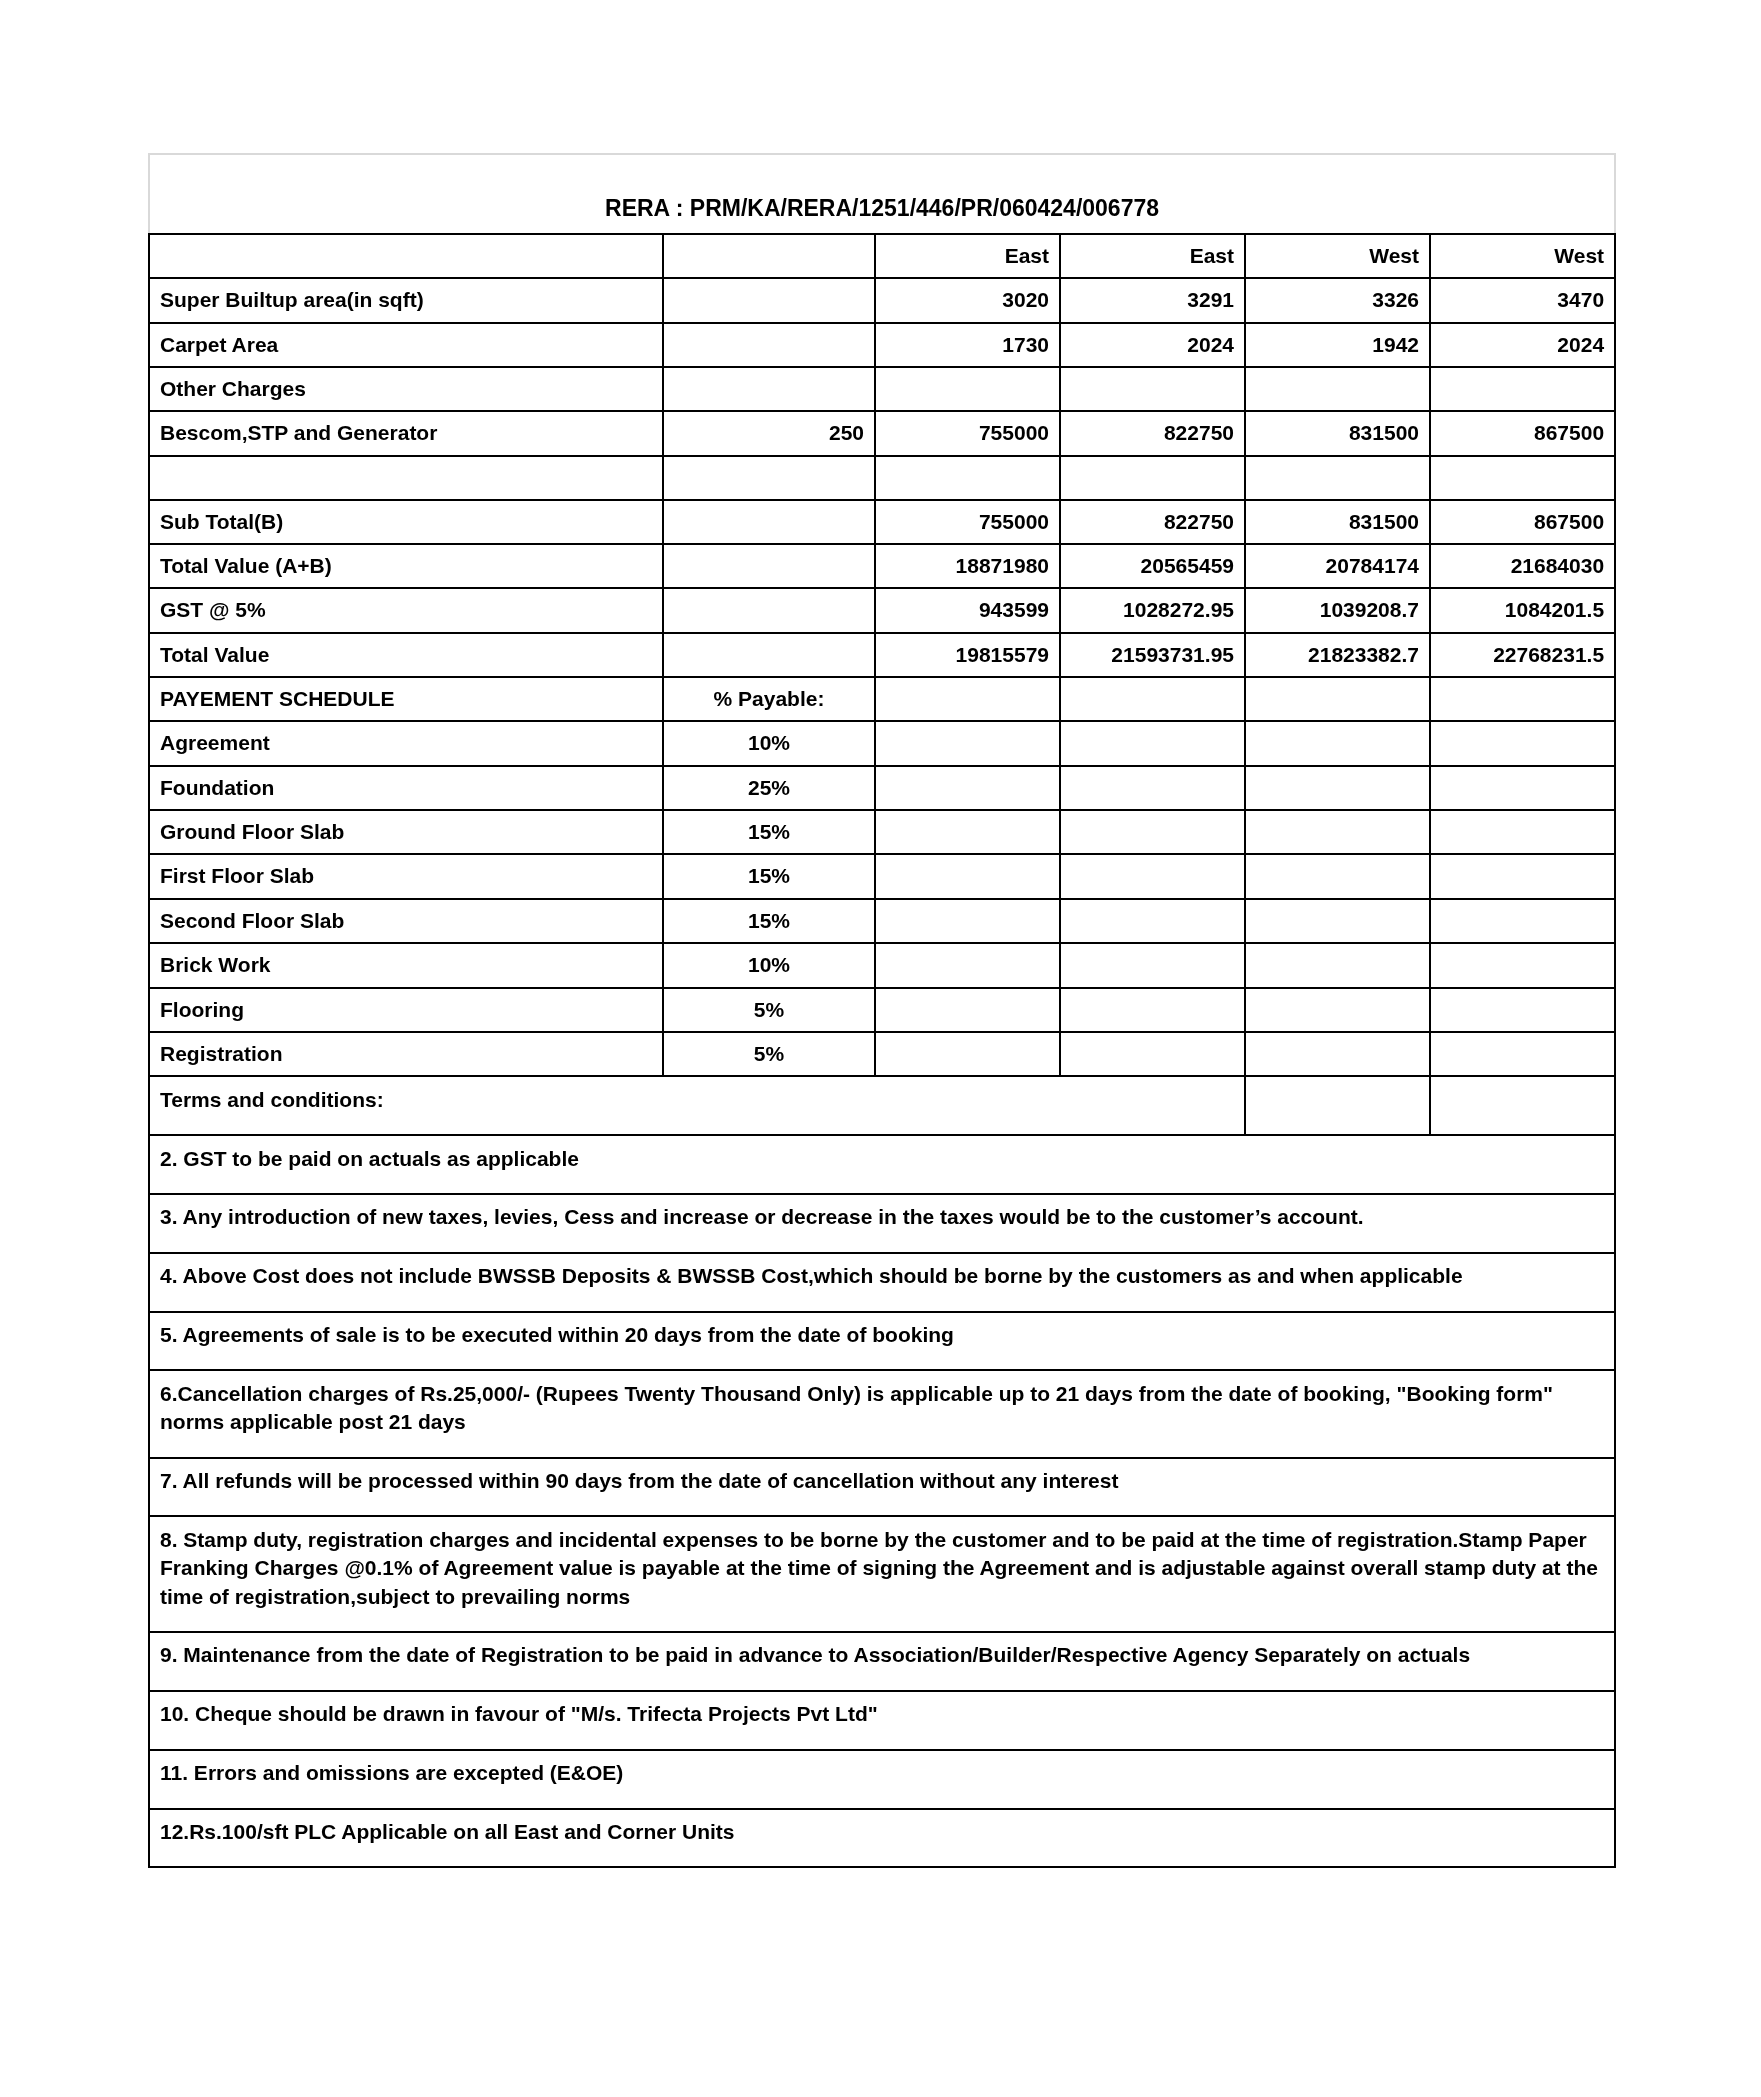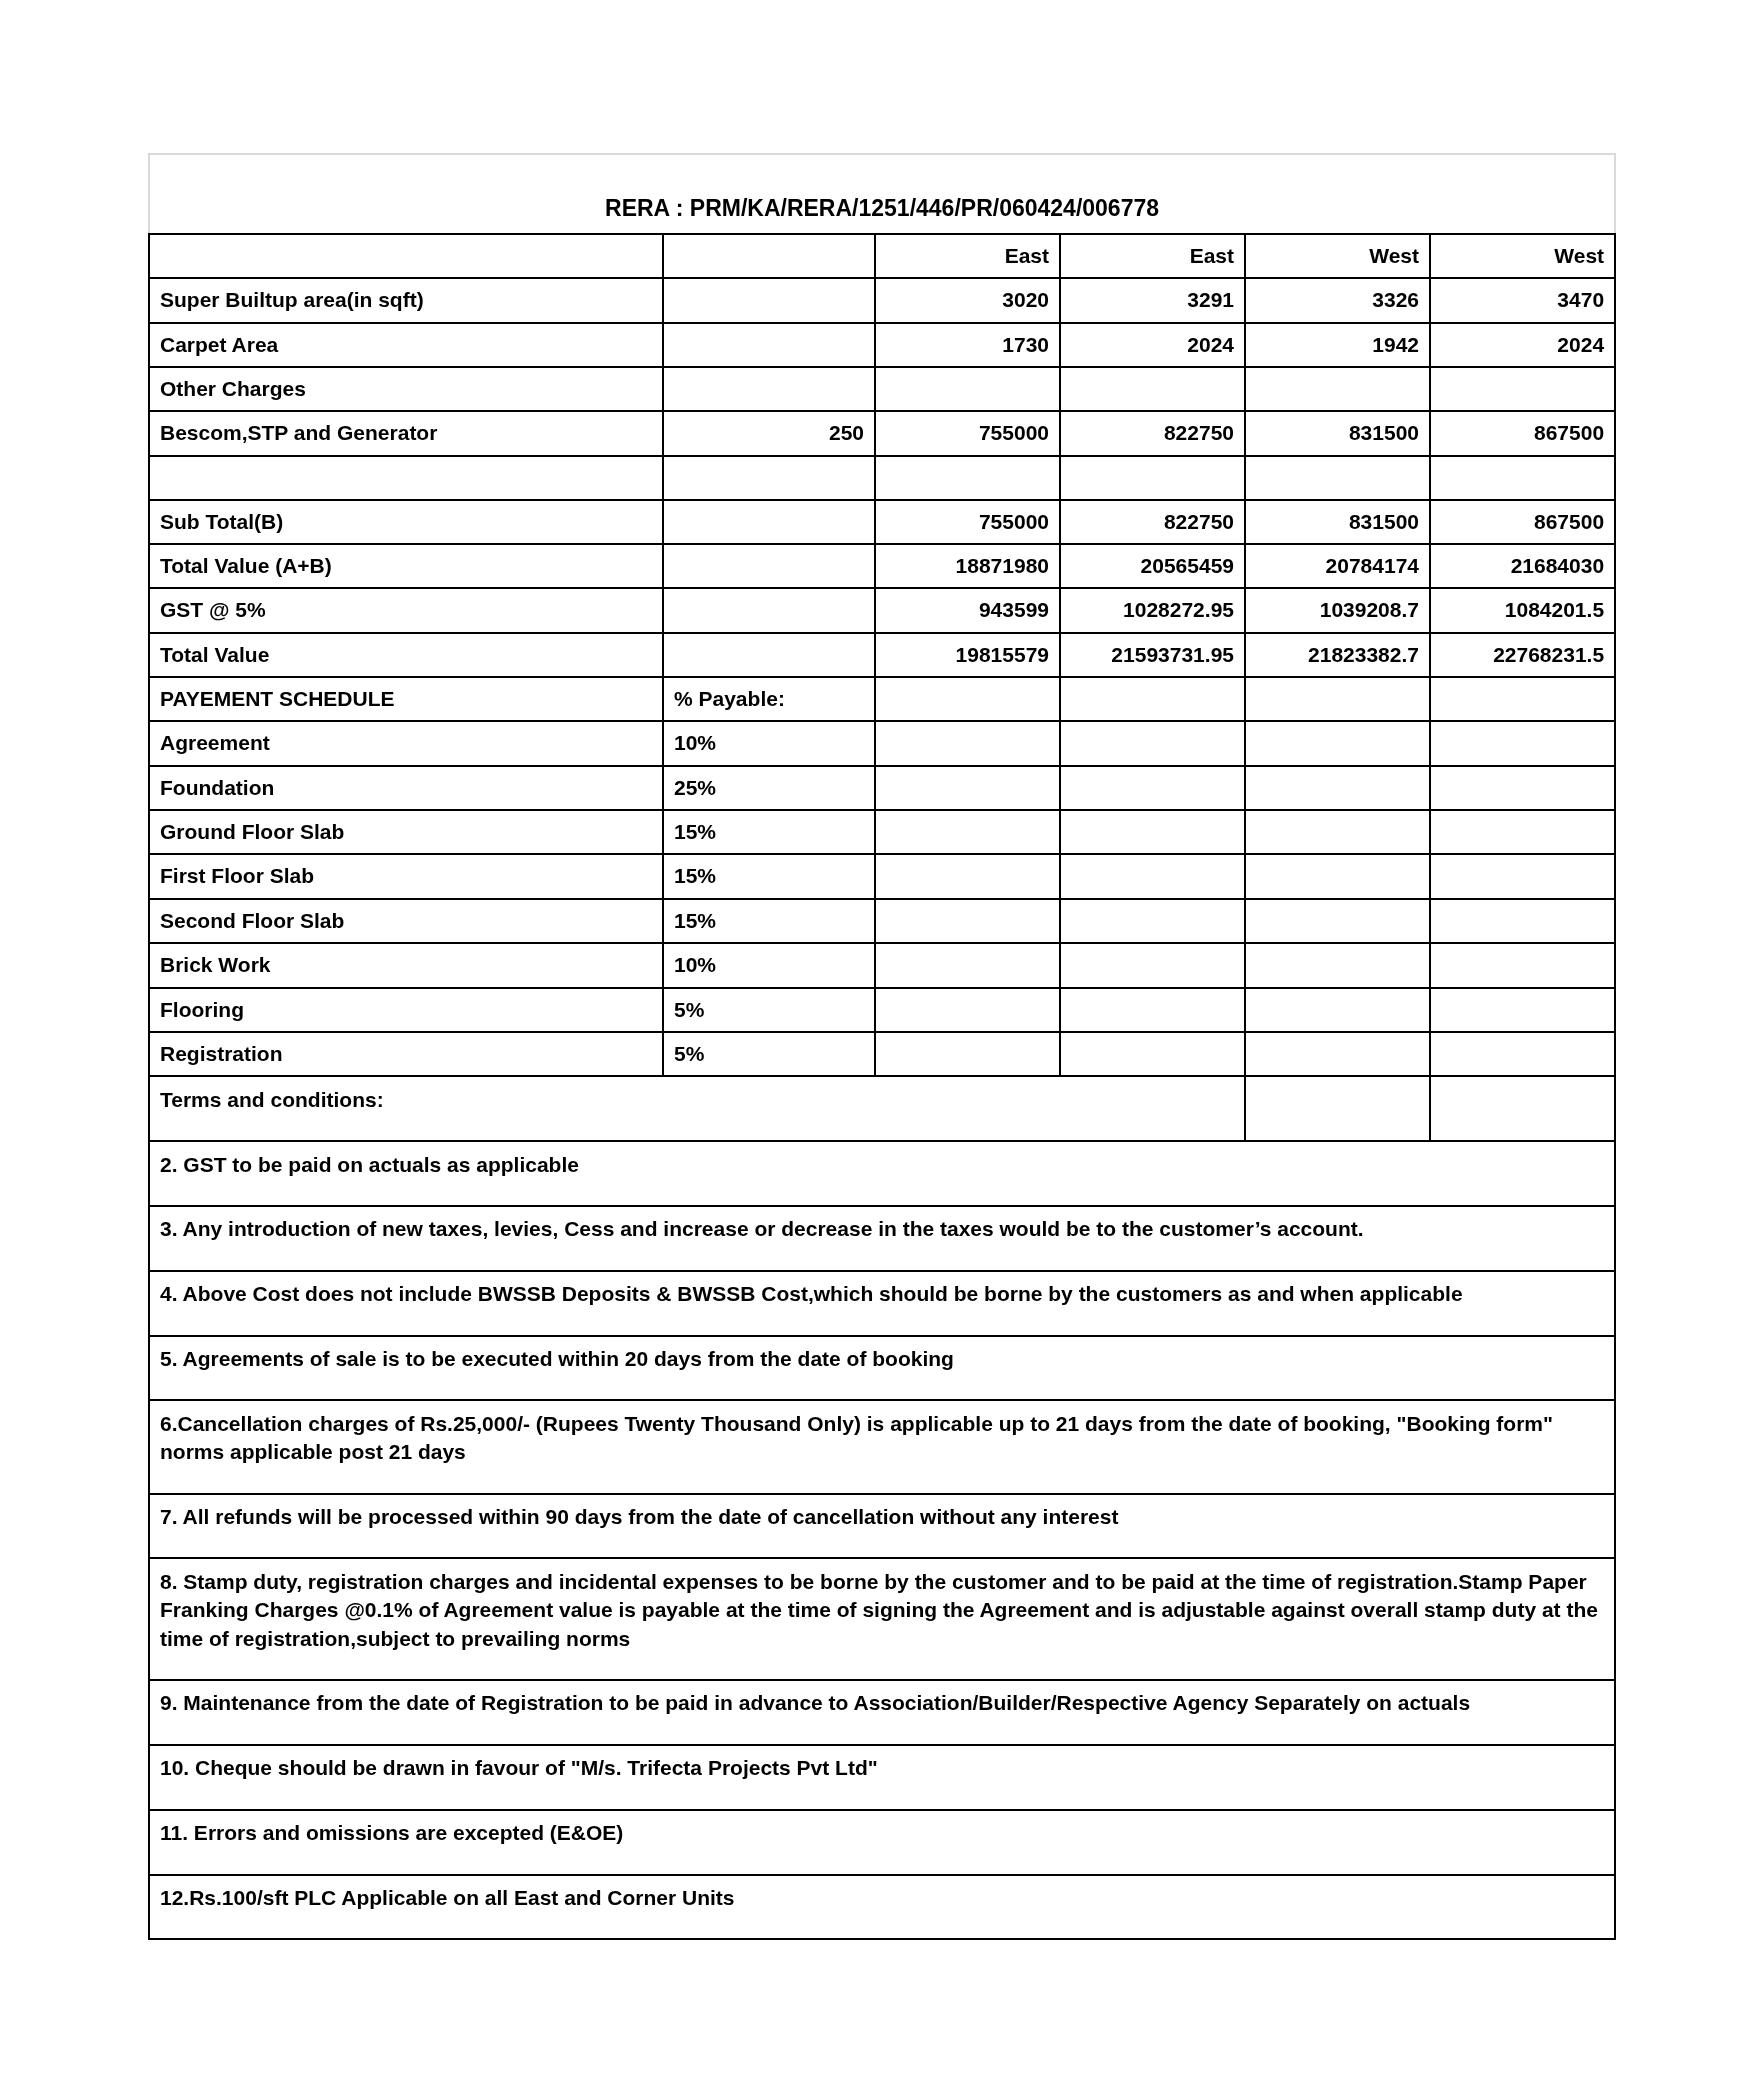--- a/index.html
+++ b/index.html
@@ -54,32 +54,32 @@
     border: 2.1px solid #d9d9d9;
     border-bottom: 2.1px solid #000000;
     text-align: center;
     height: 80px;
     vertical-align: bottom;
     padding-bottom: 8.5px;
     font-size: 23px;
   }
 
   td.num { text-align: right; }
-  td.ctr { }
+  td.ctr { text-align: center; }
   td.lbl { text-align: left; border-radius: 16px; }
 
   tr.data-row td { height: 44px; }
   tr.head-row td { height: 44px; text-align: right; }
   tr.blank-row td { height: 44px; }
 
   tr.term-row td {
     text-align: left;
     height: 44px;
     padding-top: 8.5px;
-    padding-bottom: 26px;
+    padding-bottom: 20px;
   }
   tr.term-row td.tall { height: auto; }
 </style>
 </head>
 <body>
 
 <div id="sheet">
   <table class="costsheet">
     <colgroup>
       <col class="c1">

